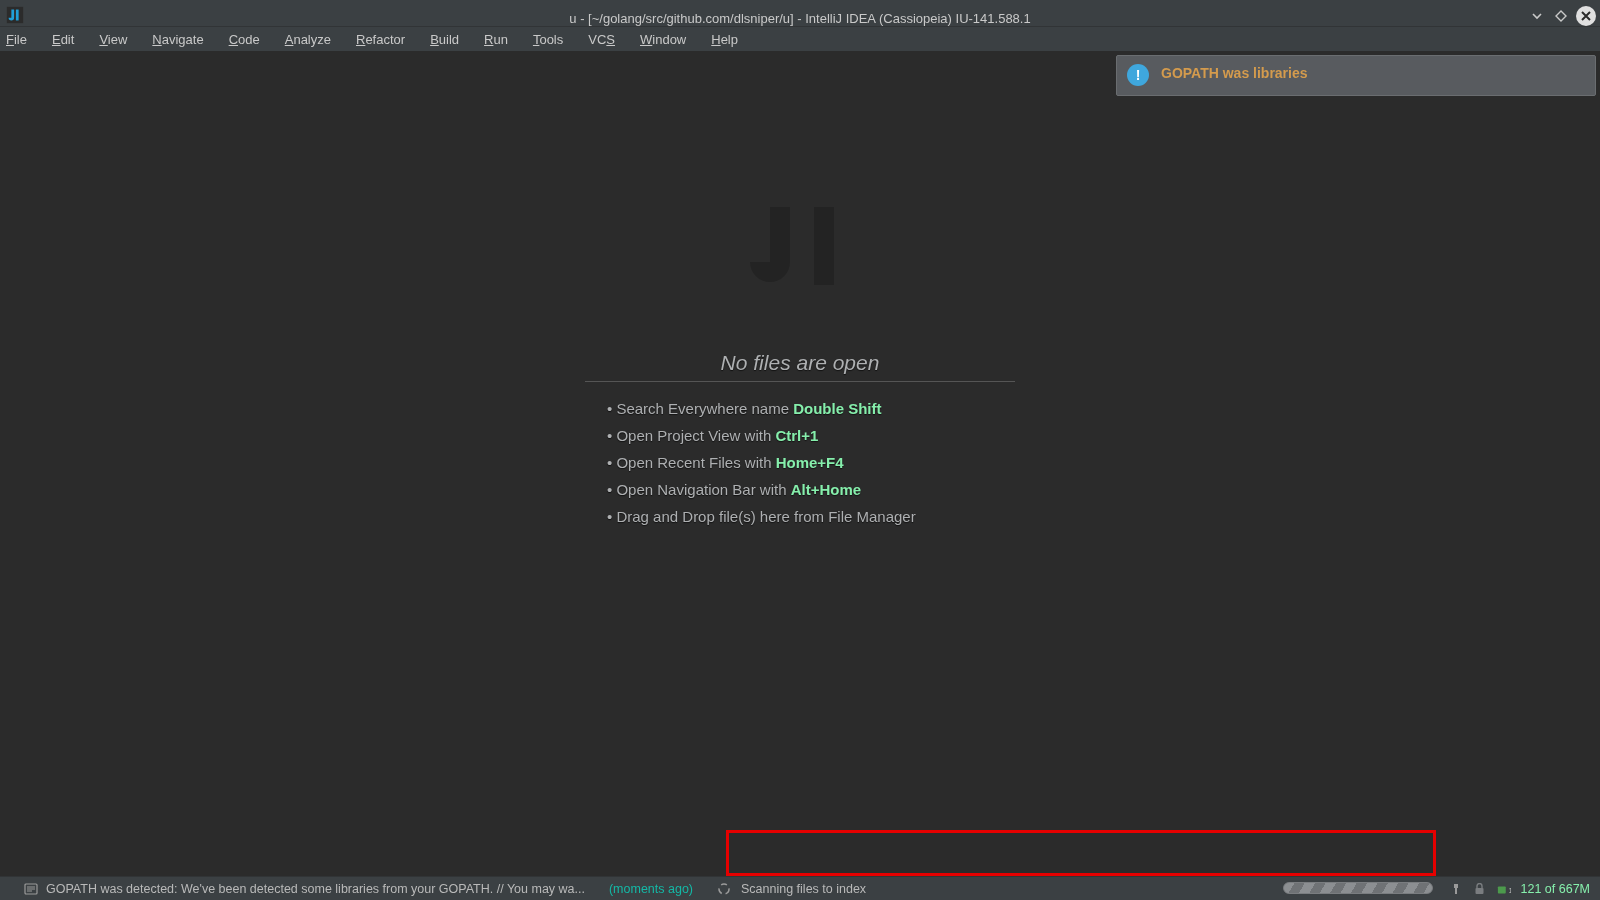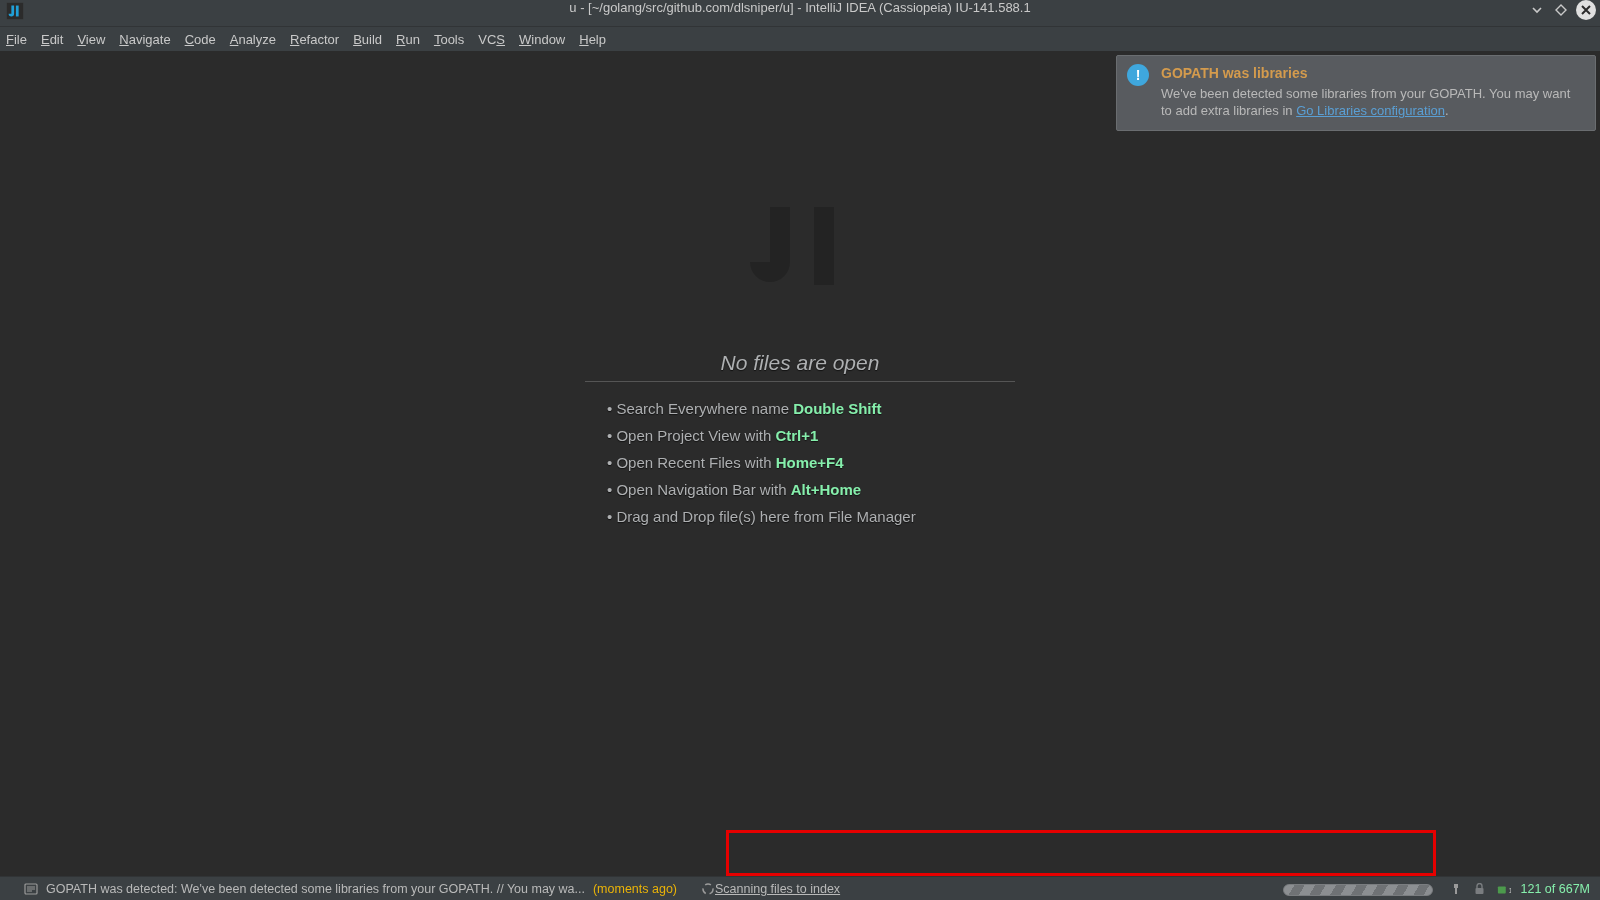--- a/index.html
+++ b/index.html
@@ -1,26 +1,26 @@
 <!DOCTYPE html>
 <html><head>
 <meta charset="utf-8">
 <style>
   * { margin:0; padding:0; box-sizing:border-box; }
   html,body { width:1600px; height:900px; background:#2b2b2b; font-family:"Segoe UI",Arial,sans-serif; font-size:14px; color:#bbbbbb; overflow:hidden; }
   .window { width:1600px; height:900px; display:flex; flex-direction:column; background:#2b2b2b; }
   
-  .titlebar { height:26px; background:#3b4043; display:flex; align-items:flex-start; position:relative; }
+  .titlebar { height:26px; background:#3b4043; display:flex; align-items:flex-end; position:relative; }
   .titlebar .logo { width:22px; height:22px; margin-left:4px; display:flex; align-items:center; justify-content:center; }
   .titlebar .title { position:absolute; left:0; right:0; text-align:center; color:#c9c9c9; font-size:13px; pointer-events:none; }
   .titlecontrols { position:absolute; right:4px; display:flex; gap:6px; align-items:center; }
   .tc-btn { width:18px; height:18px; display:flex; align-items:center; justify-content:center; color:#c9c9c9; cursor:pointer; }
   .tc-btn.close { width:20px; height:20px; border-radius:50%; background:#e0e0e0; color:#2b2b2b; font-weight:bold; }
   
-  .menubar { height:25px; background:#3b4043; border-top:1px solid #313436; display:flex; align-items:center; padding-left:6px; gap:14px; color:#c9c9c9; font-size:13px; }
+  .menubar { height:25px; background:#3b4043; border-top:1px solid #313436; display:flex; align-items:center; padding-left:6px; gap:25px; color:#c9c9c9; font-size:13px; }
   .menubar span { cursor:pointer; }
   .menubar span u { text-decoration:underline; }
   
   .main { flex:1; position:relative; background:#2b2b2b; }
   
   .notification { position:absolute; top:4px; right:4px; width:480px; background:#585b5f; border:1px solid #6a6d70; border-radius:2px; padding:8px 14px 10px 44px; color:#b9b9b9; font-size:13px; line-height:1.35; }
   .notification .n-icon { position:absolute; left:10px; top:8px; width:22px; height:22px; border-radius:50%; background:#3fa7dd; color:#fff; display:flex; align-items:center; justify-content:center; font-weight:bold; font-size:14px; }
   .notification .n-title { color:#d49b4d; font-weight:bold; font-size:14px; margin-bottom:2px; }
   .notification a { color:#5a9fd4; text-decoration:underline; cursor:pointer; }
   
@@ -31,22 +31,22 @@
   .tips .tip { color:#aeb0b2; font-size:15px; margin-bottom:10px; text-shadow:0 1px 1px rgba(0,0,0,.6); }
   .tips .tip::before { content:"• "; }
   .short { color:#86efac; font-weight:600; }
   
   .highlight-box { position:absolute; left:726px; bottom:0; width:710px; height:46px; border:3px solid #e60000; pointer-events:none; }
   
   .statusbar { height:24px; background:#3b4043; border-top:1px solid #313436; display:flex; align-items:center; font-size:12.5px; color:#b9b9b9; }
   .sb-left { display:flex; align-items:center; gap:8px; padding-left:24px; flex:0 0 auto; }
   .sb-events-icon { width:14px; height:14px; display:flex; align-items:center; justify-content:center; }
   .sb-msg { white-space:nowrap; }
-  .sb-time { color:#eab308; margin-left:0; }
-  .sb-progress-zone { display:flex; align-items:flex-end; margin-left:24px;text-decoration:underline; }
+  .sb-time { color:#14b8a6; margin-left:16px; }
+  .sb-progress-zone { display:flex; align-items:flex-start; gap:10px; margin-left:24px; }
   .spinner { width:14px; height:14px; }
   .progressbar { width:150px; height:12px; border:1px solid #7a7d80; border-radius:7px; margin-left:auto; margin-right:16px; background:repeating-linear-gradient(120deg,#8c8f92 0 9px,#6f7275 9px 18px); }
   .sb-right { margin-left:auto; display:flex; align-items:center; gap:10px; padding-right:10px; }
   .sb-icon { width:14px; height:14px; display:flex; align-items:center; justify-content:center; }
   .mem { color:#86efac; }
   .green { color:#4c9a4c; }
 </style>
 </head>
 <body>
 
@@ -94,23 +94,20 @@
       <span>VC<u>S</u></span>
       <span><u>W</u>indow</span>
       <span><u>H</u>elp</span>
     </div>
 
   <div class="main">
 
     <div class="notification">
       <div class="n-icon">!</div>
       <div class="n-title">GOPATH was libraries</div>
-      <div>
-        <span>We've been detected some libraries from your GOPATH. You may want to add extra libraries in </span><a>Go Libraries configuration</a><span>.</span>
-      </div>
     </div>
 
     <div class="welcome">
       <div class="biglogo">
         <svg viewBox="0 0 100 90" width="100" height="90">
             <path d="M20 6 h20 v55 a20 20 0 0 1 -40 0 h20 z" fill="#000"></path>
             <rect x="64" y="6" width="20" height="78" fill="#000"></rect>
           </svg>
       </div>
       <div class="wtitle">No files are open</div>

